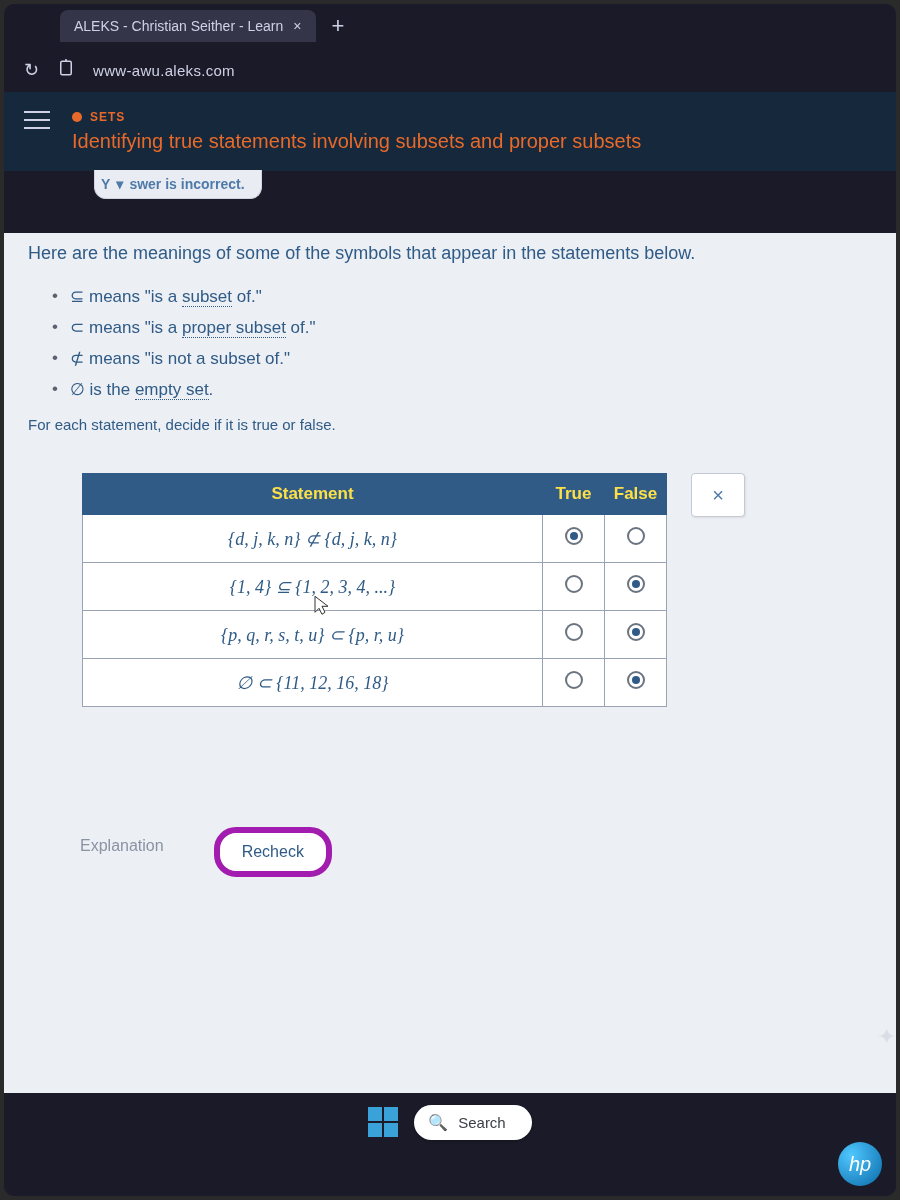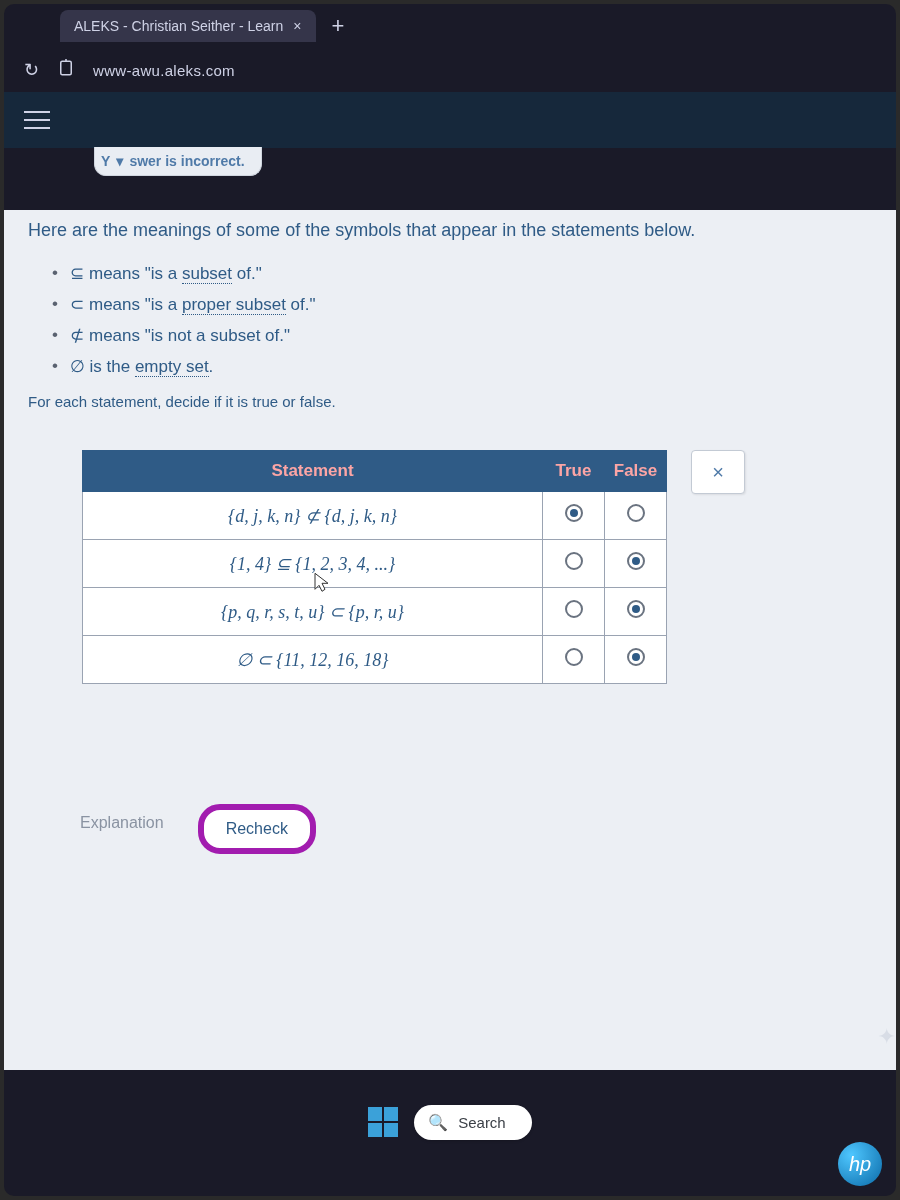--- a/index.html
+++ b/index.html
@@ -89,21 +89,21 @@
   .bullets { margin: 22px 0 0 42px; color:#2f5b86; font-size:17px; }
   .bullets li { margin-bottom:10px; list-style: none; position:relative; }
   .bullets li::before { content:"•"; color:#5a6270; position:absolute; left:-18px; }
   .mathsym { font-family: 'Times New Roman', serif; font-style:normal; }
   .dotted { border-bottom:1px dotted #2f5b86; }
   .instruction { color:#2f5b86; font-size:15px; margin-top:16px; }
   
   .tablewrap { margin-top:40px; display:flex; gap:24px; align-items:flex-start; padding-left:54px; }
   table.stmt { border-collapse:collapse; background:#fff; }
   table.stmt th {
-    background:#2f5b86; color:#fca5a5; font-weight:700;
+    background:#2f5b86; color:#fde047; font-weight:700;
     padding:10px 8px; font-size:17px; border:1px solid #2f5b86;
   }
   table.stmt th.stcol { width:460px; }
   table.stmt th.tfcol { width:62px; }
   table.stmt td {
     border:1px solid #9aa3b2; text-align:center;
     padding:12px 8px; color:#2f5b86;
     font-family:'Times New Roman', serif; font-style:italic; font-size:18px;
     position:relative;
   }
@@ -119,21 +119,21 @@
     pointer-events:none;
   }
   
   .closebox {
     width:54px; height:44px; background:#fff; border:1px solid #c3cad4;
     border-radius:4px; display:flex; align-items:center; justify-content:center;
     color:#4f7aa8; font-size:20px; font-weight:400;
     box-shadow: 1px 1px 2px rgba(0,0,0,0.08);
   }
   
-  .btnrow { margin-top:120px; display:flex; gap:12px; padding-left:30px;text-align:center; }
+  .btnrow { margin-top:120px; display:flex; gap:28px; padding-left:30px;text-align:center; }
   .pill {
     padding:10px 22px; border-radius:22px; font-size:16px;
   }
   .pill.ghost { color:#8a93a2; background:transparent; }
   .pill.outline { color:#2f5b86; border:6px solid #a21caf; background:#fff; }
   
   .taskbar {
     position:absolute; left:0; right:0; bottom:48px;
     height:52px; display:flex; align-items:center; justify-content:center; gap:16px;
   }
@@ -183,20 +183,27 @@
   </div>
 
   <div class="aleks-header">
     <span class="menu-icon">
       <svg width="26" height="20">
           <line x1="0" y1="2" x2="26" y2="2" stroke="#cfd2e6" stroke-width="2"></line>
           <line x1="0" y1="10" x2="26" y2="10" stroke="#cfd2e6" stroke-width="2"></line>
           <line x1="0" y1="18" x2="26" y2="18" stroke="#cfd2e6" stroke-width="2"></line>
         </svg>
     </span>
+    <div class="aleks-titles">
+      <div class="sets-line">
+        <span class="dot"></span>
+        <span class="sets-label">SETS</span>
+      </div>
+      <div class="page-title">Identifying true statements involving subsets and proper subsets</div>
+    </div>
   </div>
 
   <div class="feedback-wrap">
     <div class="feedback">
       <span>Y</span>
       <span class="chev">▾</span>
       <span>swer is incorrect.</span>
     </div>
   </div>
 

